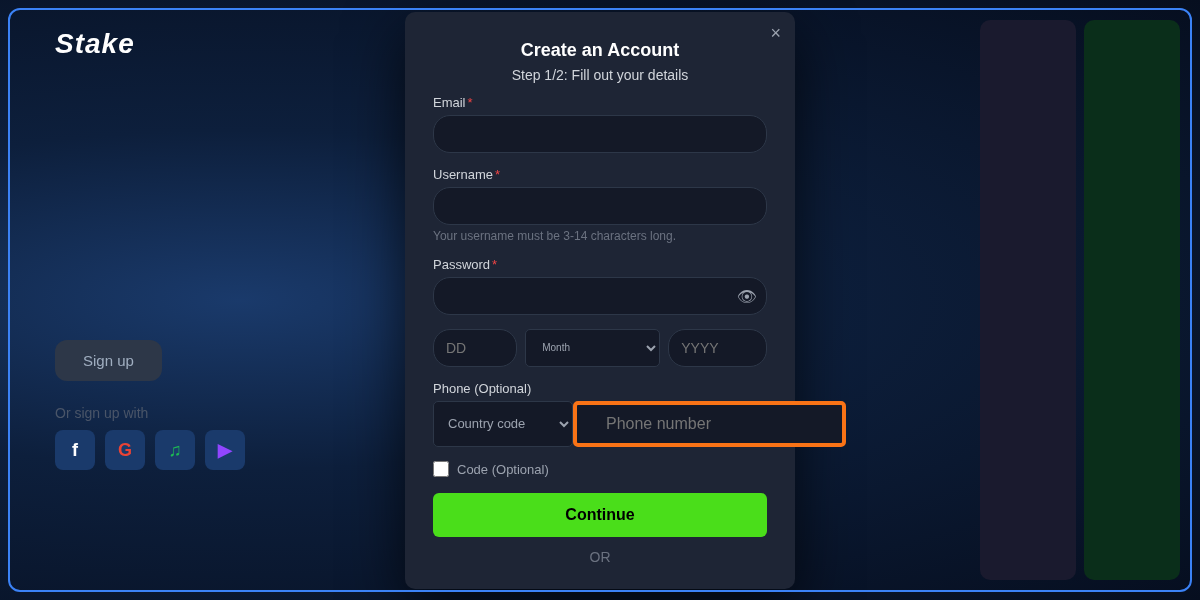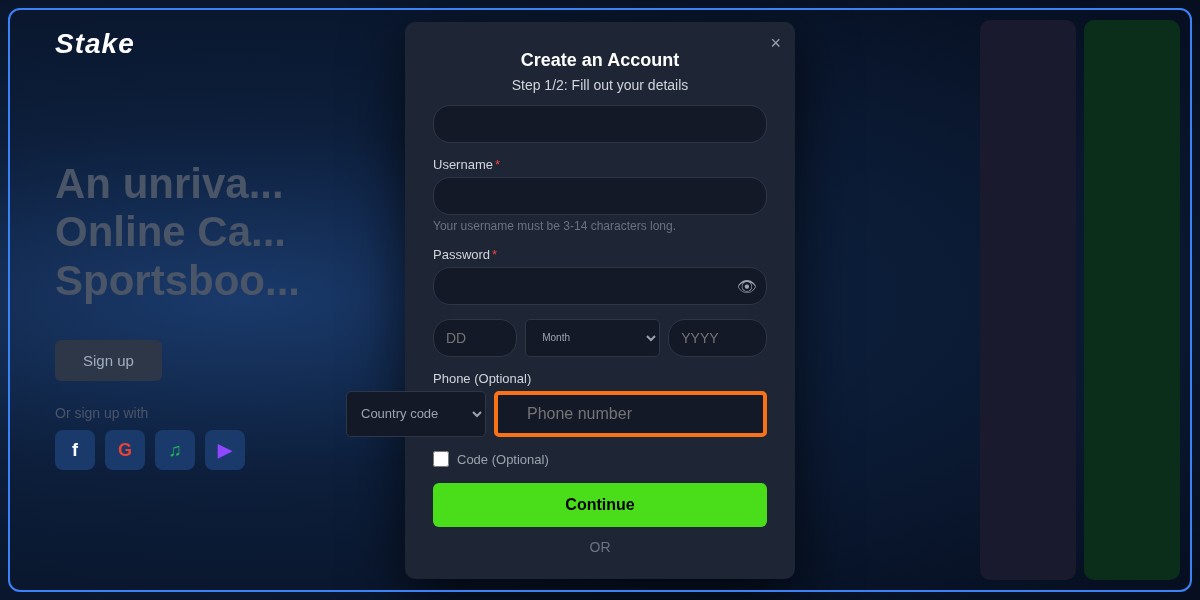--- a/index.html
+++ b/index.html
@@ -57,21 +57,21 @@
     }
 
     .signup-btn {
       position: absolute;
       left: 55px;
       top: 340px;
       background: #2d3748;
       color: #a0aec0;
       border: none;
       padding: 12px 28px;
-      border-radius: 6px;
+      border-radius: 12px;
       font-size: 15px;
       cursor: pointer;
     }
 
     .or-signup {
       position: absolute;
       left: 55px;
       top: 405px;
       color: #4a5568;
       font-size: 14px;
@@ -235,22 +235,21 @@
       border-radius: 5px;
       padding: 10px 12px;
       color: #9ca3af;
       font-size: 10px;
       outline: none;
       appearance: auto;
     }
 
     .phone-row {
       display: flex;
-      gap: 8px;
-      justify-content: flex-end;
+      gap: 0;
     }
 
     .phone-select {
       flex: 0 0 140px;
       background: #141927;
       border: 1px solid #2d3748;
       border-radius: 5px;
       padding: 10px 10px;
       color: #9ca3af;
       font-size: 13px;
@@ -309,23 +308,20 @@
     }
   </style>
 </head>
 <body>
 
 <div class="screen-border"></div>
 
 <div class="bg-content">
   <span class="stake-logo">Stake</span>
 
-  <div class="bg-headline">
-    An unriva...<br>Online Ca...<br>Sportsboo...
-  </div>
 
   <button class="signup-btn">Sign up</button>
 
   <div class="or-signup">Or sign up with</div>
 
   <div class="social-icons">
     <div class="social-icon fb">f</div>
     <div class="social-icon goog">G</div>
     <div class="social-icon spotify">♫</div>
     <div class="social-icon twitch">▶</div>
@@ -340,20 +336,23 @@
 <div class="modal-overlay">
   <div class="modal">
 
     <button class="modal-close">×</button>
 
     <div class="modal-title">Create an Account</div>
     <div class="modal-step">Step 1/2: Fill out your details</div>
 
     
     <div class="form-group">
+      <label class="form-label">
+        <span>Email</span><span class="required">*</span>
+      </label>
       <input type="email" class="form-input" style="">
     </div>
 
     
     <div class="form-group">
       <label class="form-label">
         <span>Username</span><span class="required">*</span>
       </label>
       <input type="text" class="form-input" style="">
       <div class="hint-text">Your username must be 3-14 characters long.</div>

